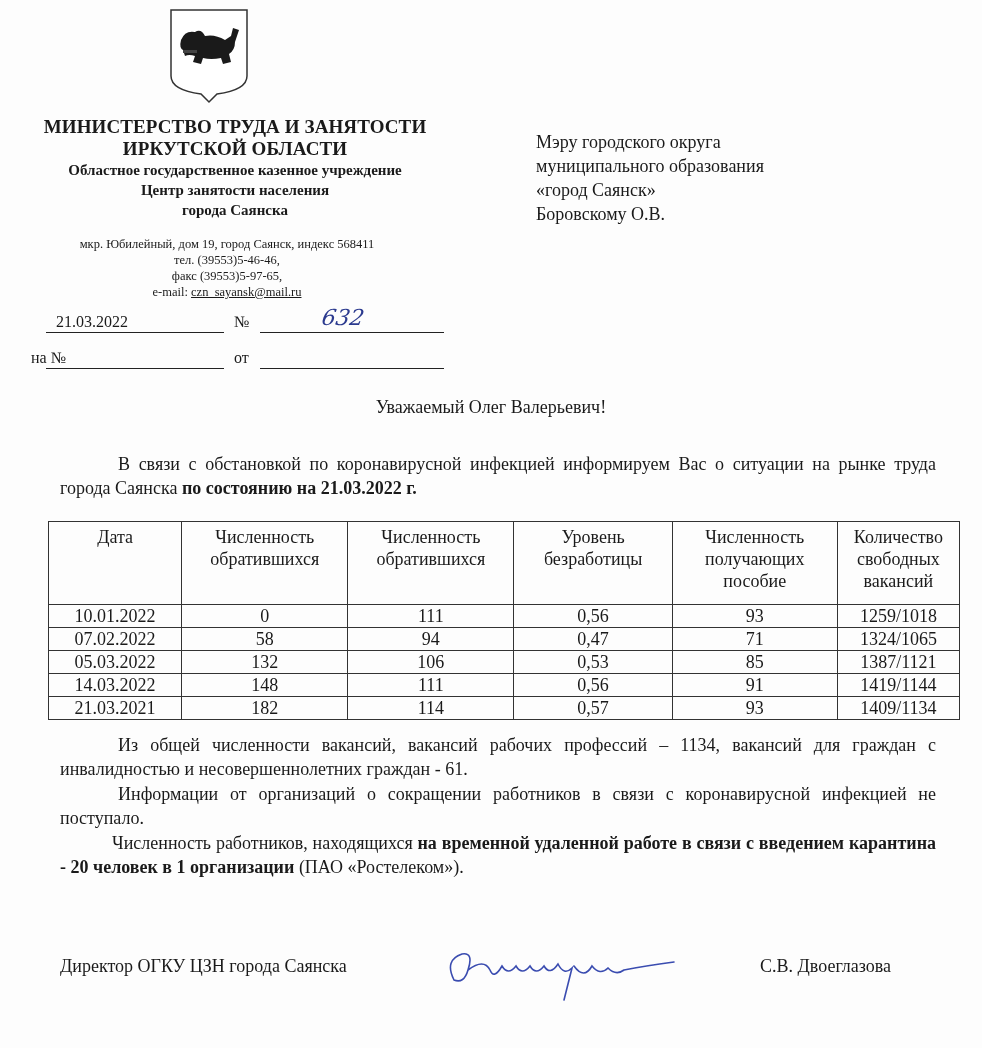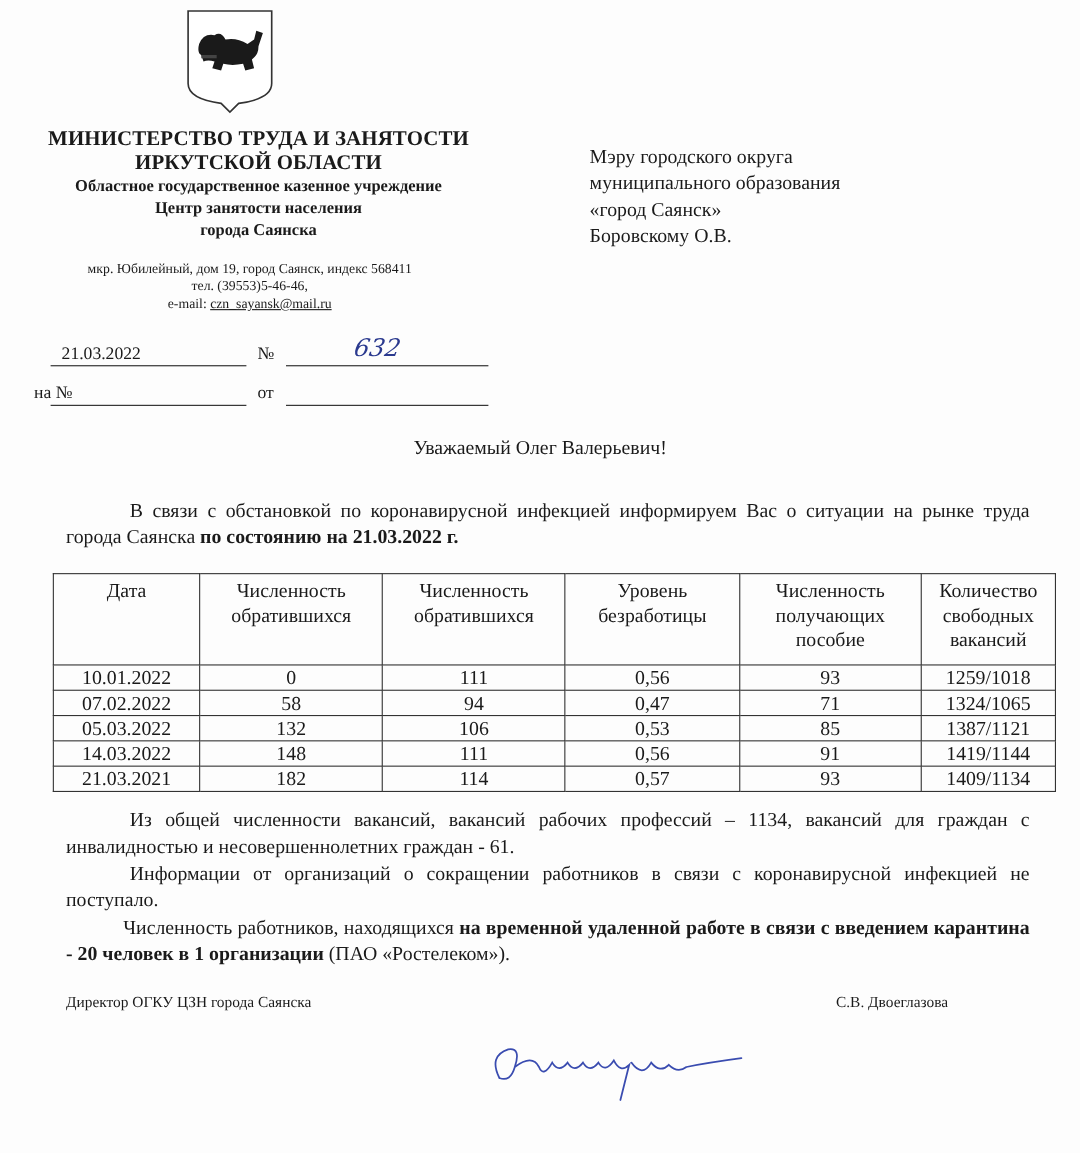--- a/index.html
+++ b/index.html
@@ -19,21 +19,21 @@
     .handwritten-num { position: absolute; left: 322px; top: 305px; font-family: "DejaVu Serif", serif; font-style: italic; font-size: 22px; color: #2b3a8f; transform: skewX(-10deg); }
     .addressee { left: 536px; top: 130px; font-size: 18px; line-height: 24px; }
     .salutation { left: 0; width: 982px; top: 397px; text-align: center; font-size: 18px; }
     .para { left: 60px; width: 876px; font-size: 18px; line-height: 24px; text-align: justify; }
     .para .indent { display: inline-block; width: 58px; }
     .bold { font-weight: bold; }
     table.stats { position: absolute; left: 48px; top: 521px; width: 912px; border-collapse: collapse; font-size: 18px; }
     table.stats th, table.stats td { border: 1px solid #333; text-align: center; padding: 0 16px; font-weight: normal; }
     table.stats th { vertical-align: top; height: 78px; line-height: 22px; padding-top: 4px; }
     table.stats td { height: 22px; line-height: 22px; }
-    .sign-row { top: 904px; font-size: 14px; }
+    .sign-row { top: 956px; font-size: 18px; }
     .signature { left: 424px; top: 940px; width: 270px; height: 70px; }
   </style>
 </head>
 <body>
 
 <svg class="abs emblem" viewBox="0 0 84 98">
   <path d="M4 4 H80 V70 Q80 84 50 88 L42 96 L34 88 Q4 84 4 70 Z" fill="#fff" stroke="#333" stroke-width="1.5"></path>
   <path d="M14 34 Q18 24 28 26 Q34 22 38 30 Q48 28 58 34 L64 30 L66 22 L72 24 L68 36 Q68 44 62 48 L64 56 L56 58 L54 52 Q44 54 36 52 L34 58 L26 56 L28 50 Q22 48 18 50 L16 44 Q12 42 14 34 Z" fill="#1a1a1a"></path>
   <rect x="16" y="44" width="14" height="3" fill="#444"></rect>
 </svg>
@@ -42,20 +42,21 @@
   <div class="min">МИНИСТЕРСТВО ТРУДА И ЗАНЯТОСТИ</div>
   <div class="min">ИРКУТСКОЙ ОБЛАСТИ</div>
   <div class="sub">Областное государственное казенное учреждение</div>
   <div class="sub">Центр занятости населения</div>
   <div class="sub">города Саянска</div>
 </div>
 
 <div class="abs contacts">
   <div>мкр. Юбилейный,  дом 19, город Саянск, индекс 568411</div>
   <div>тел. (39553)5-46-46,</div>
+  <div>факс (39553)5-97-65,</div>
   <div><span>e-mail: </span><span class="email-link">czn_sayansk@mail.ru</span></div>
 </div>
 
 <div class="reg-line" style="left:46px; top:314px; width:178px;"></div>
 <span class="reg-text" style="left:56px; top:313px;">21.03.2022</span>
 <span class="reg-text" style="left:234px; top:313px;">№</span>
 <div class="reg-line" style="left:260px; top:314px; width:184px;"></div>
 <span class="handwritten-num">632</span>
 
 <span class="reg-text" style="left:0px; top:349px;padding-left:31px;">на №</span>

